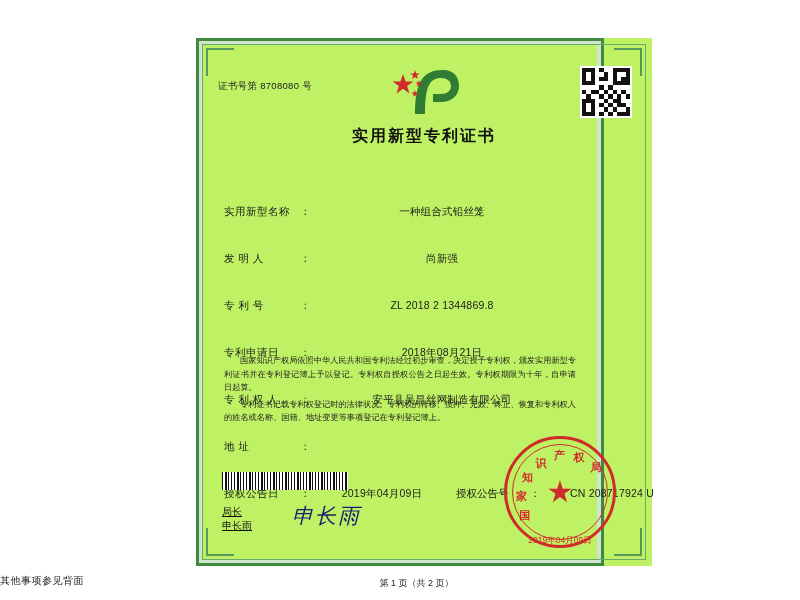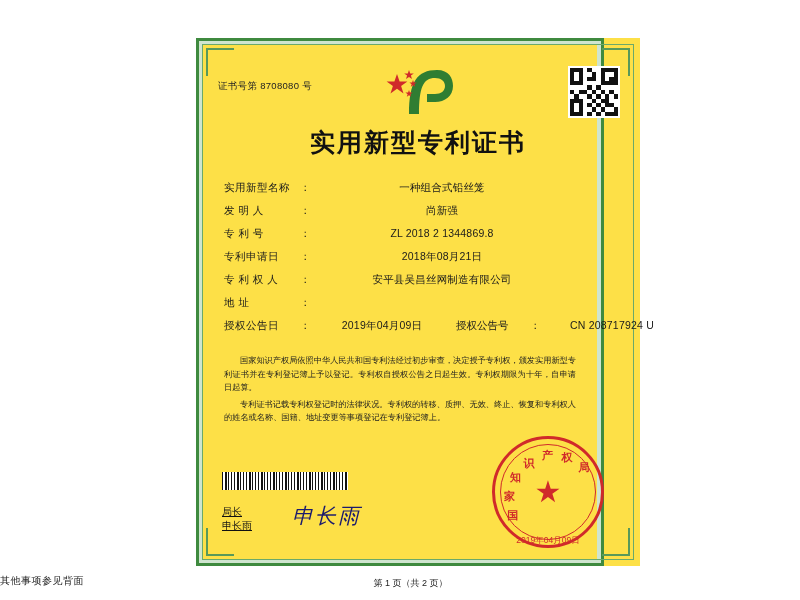--- a/index.html
+++ b/index.html
@@ -15,23 +15,24 @@
     width: 800px;
     height: 600px;
     background: #ffffff;
     overflow: hidden;
   }
   
   .sheet {
     position: absolute;
     left: 196px;
     top: 38px;
-    width: 444px;
+    width: 408px;
     height: 528px;
-    background: #fde047;
+    background: #bef264;
+    padding-left: 48px;
   }
   
   .frame-outer {
     position: absolute;
     left: 0; top: 0;
     width: 408px; height: 528px;
     border: 3px solid #3f8a3f;
     box-sizing: border-box;
   }
   .frame-inner {
@@ -96,21 +97,21 @@
   }
   .qr-grid i { display: block; }
   .qr-grid i.on { background: #111; }
 
   .title {
     position: absolute;
     left: 0; right: 0;
     top: 88px;
     text-align: center;
     font-family: "DejaVu Sans", sans-serif;
-    font-size: 25px;
+    font-size: 16px;
     font-weight: bold;
     color: #111;
     letter-spacing: 2px;
   }
 
   .fields {
     position: absolute;
     left: 28px;
     top: 144px;
     width: 352px;
@@ -121,20 +122,21 @@
   .field-row {
     display: flex;
     align-items: baseline;
     margin-bottom: 11.5px;
   }
   .field-label {
     width: 76px;
     flex: none;
     letter-spacing: 0.5px;
     white-space: nowrap;
+    margin-top: 24px;
   }
   .field-colon { width: 8px; flex: none; }
   .field-value { flex: 1; letter-spacing: 0.2px; text-align: center; }
   .field-row.split .field-value { flex: none; width: 148px; }
   .field-label2 {
     width: 74px;
     flex: none;
     white-space: nowrap;
   }
 

